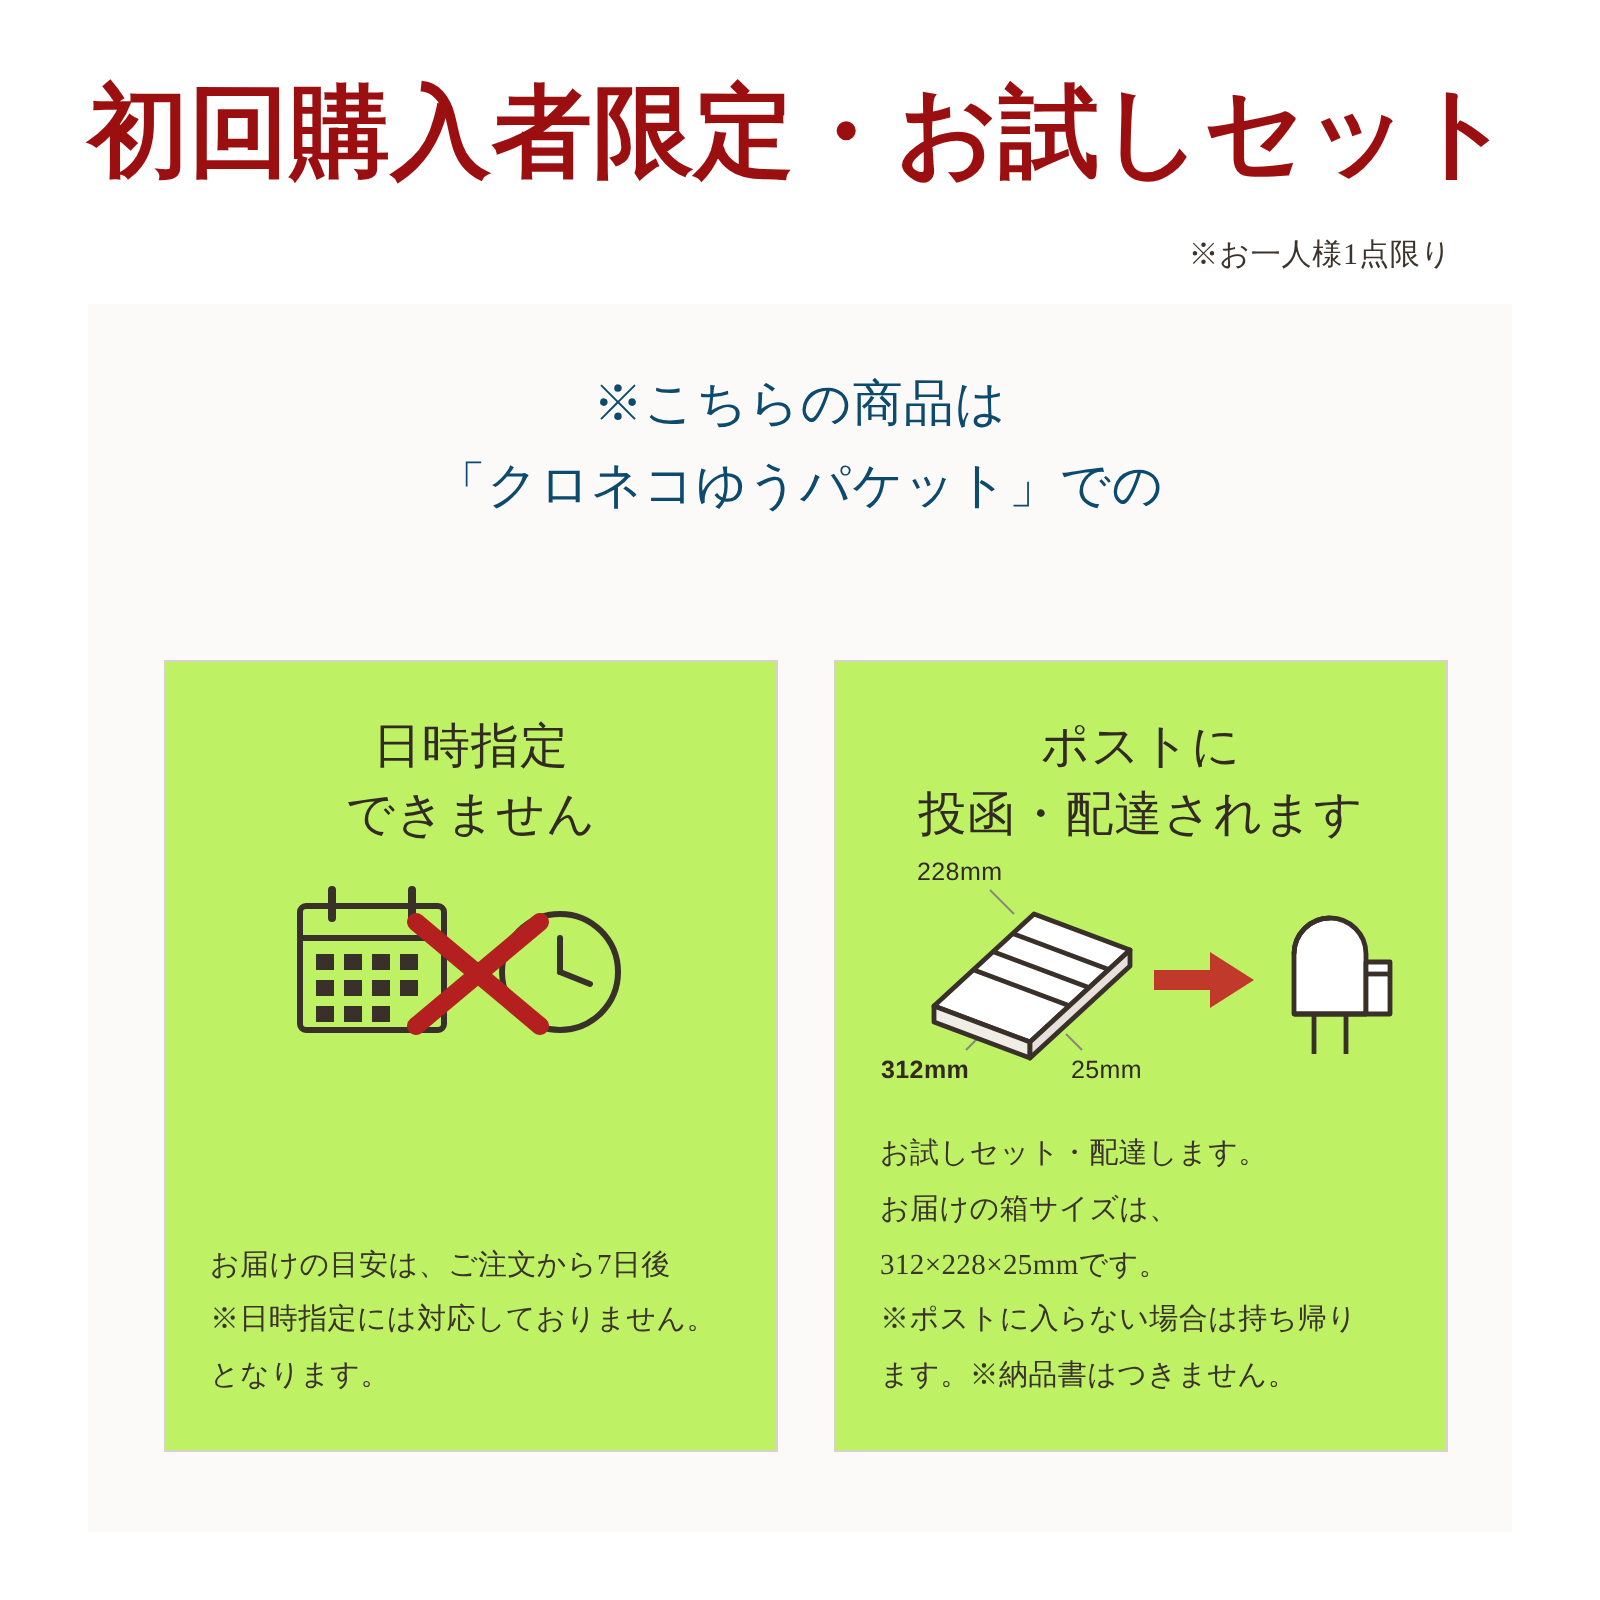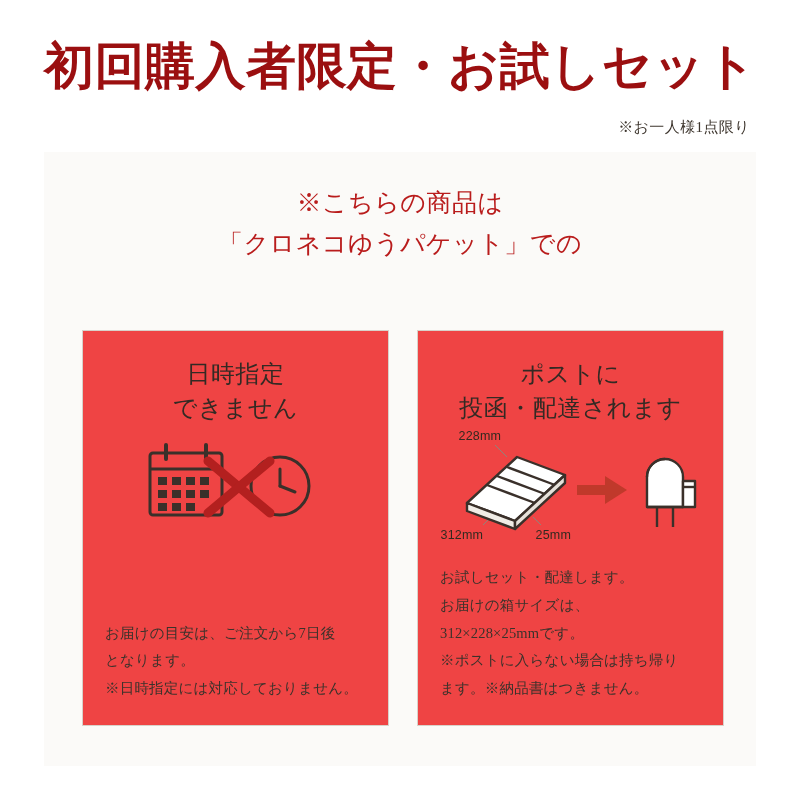--- a/index.html
+++ b/index.html
@@ -17,21 +17,21 @@
   .page {
     position: relative;
     width: 800px;
     height: 800px;
     box-sizing: border-box;
     padding: 0;
   }
 
   
   .header {
-    padding: 38px 44px 0 44px;
+    padding: 38px 68px 0 44px;
   }
   .main-title {
     font-family: "Liberation Serif", "DejaVu Serif", serif;
     font-weight: bold;
     font-size: 50px;
     line-height: 1.12;
     letter-spacing: 0.5px;
     color: #9b0f10;
     margin: 0;
     text-align: left;
@@ -55,39 +55,39 @@
     height: 614px;
     background: #fbfaf8;
     box-sizing: border-box;
   }
 
   .lead {
     text-align: center;
     padding-top: 30px;
     font-size: 25px;
     line-height: 1.65;
-    color: #b91c1c;
+    color: #0c4a6e;
     font-weight: normal;
     letter-spacing: 0.5px;
   }
   .lead div { white-space: nowrap; }
 
   
   .cards {
     position: absolute;
     left: 38px;
     top: 178px;
     display: flex;
     gap: 28px;
   }
   .card {
     width: 307px;
     height: 396px;
     border: 1px solid #d8d2ca;
-    background: #ef4444;
+    background: #bef264;
     box-sizing: border-box;
     position: relative;
   }
   .card-title {
     text-align: center;
     padding-top: 26px;
     font-size: 24px;
     line-height: 1.42;
     color: #332a24;
     letter-spacing: 0.5px;
@@ -132,21 +132,21 @@
   }
   .dim {
     position: absolute;
     font-family: "Liberation Sans", sans-serif;
     font-size: 12.5px;
     color: #33291f;
     letter-spacing: 0.2px;
     white-space: nowrap;
   }
   .dim-top { left: 18px; top: 0px; }
-  .dim-left { left: 0px; top: 99px; }
+  .dim-left { left: 0px; top: 99px; font-weight: bold; }
   .dim-right { left: 95px; top: 99px; }
 </style>
 </head>
 <body>
 
 <div class="page">
 
   <div class="header">
     <h1 class="main-title">初回購入者限定・お試しセット</h1>
     <div class="title-note">※お一人様1点限り</div>
@@ -200,22 +200,22 @@
               <g>
                 <line x1="62" y1="22" x2="124" y2="74" stroke="#b3201f" stroke-width="9" stroke-linecap="round"></line>
                 <line x1="124" y1="22" x2="62" y2="74" stroke="#b3201f" stroke-width="9" stroke-linecap="round"></line>
               </g>
             </svg>
           </div>
         </div>
 
         <div class="card-body">
           <div>お届けの目安は、ご注文から7日後</div>
+          <div>※日時指定には対応しておりません。</div>
           <div>となります。</div>
-          <div>※日時指定には対応しておりません。</div>
         </div>
       </div>
 
       <div class="card">
         <div class="card-title">
           <div>ポストに</div>
           <div>投函・配達されます</div>
         </div>
 
         <div class="card-figure">

